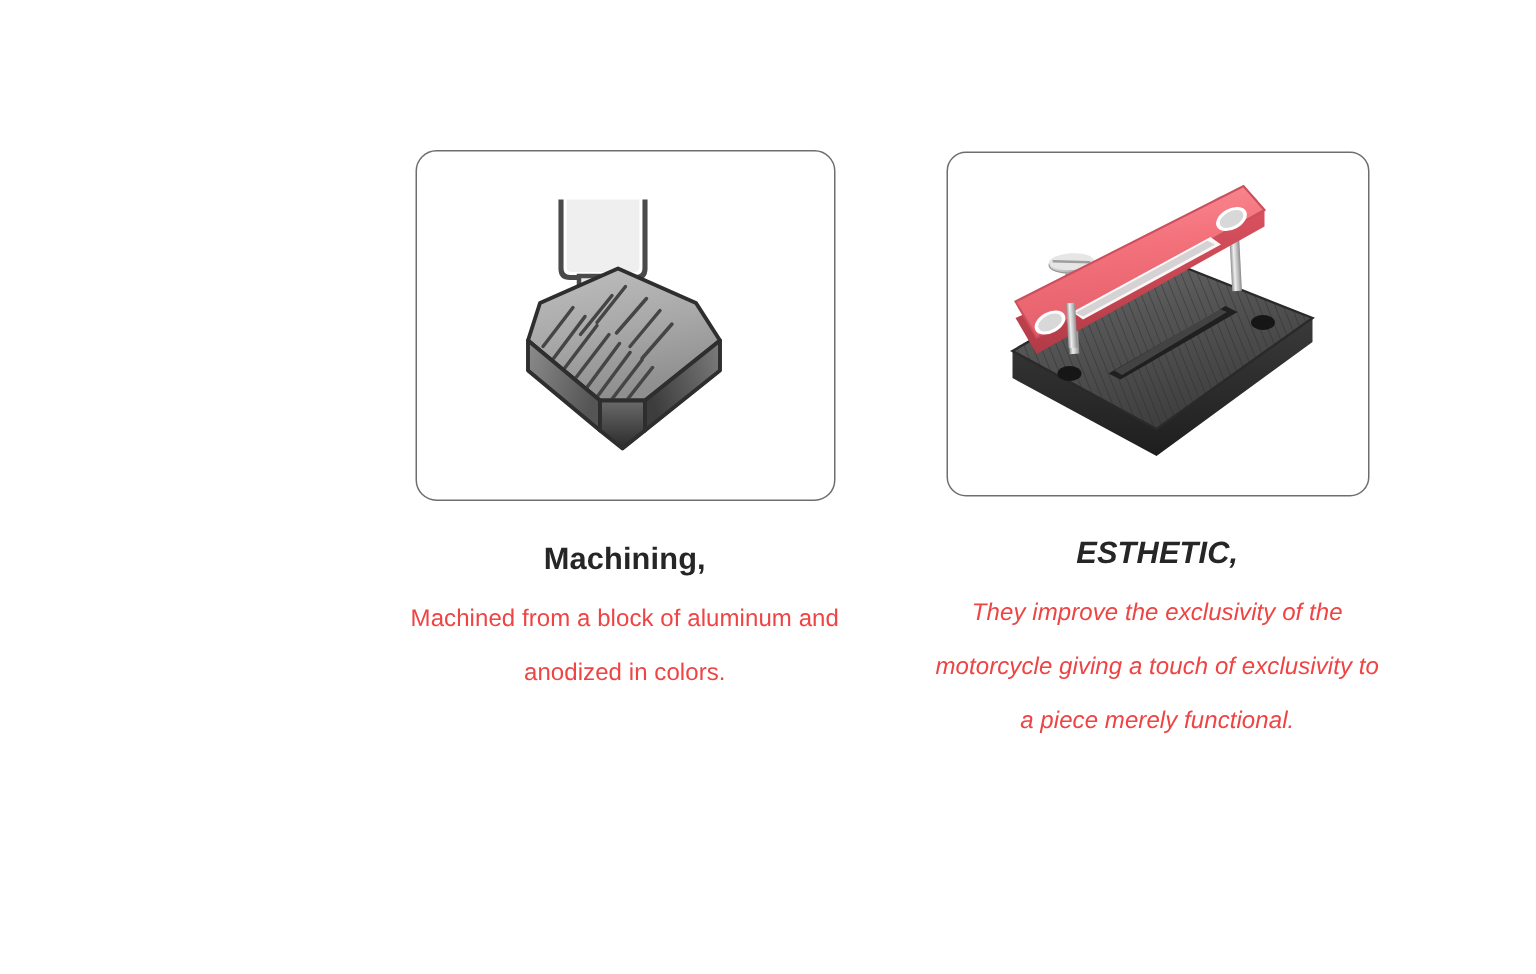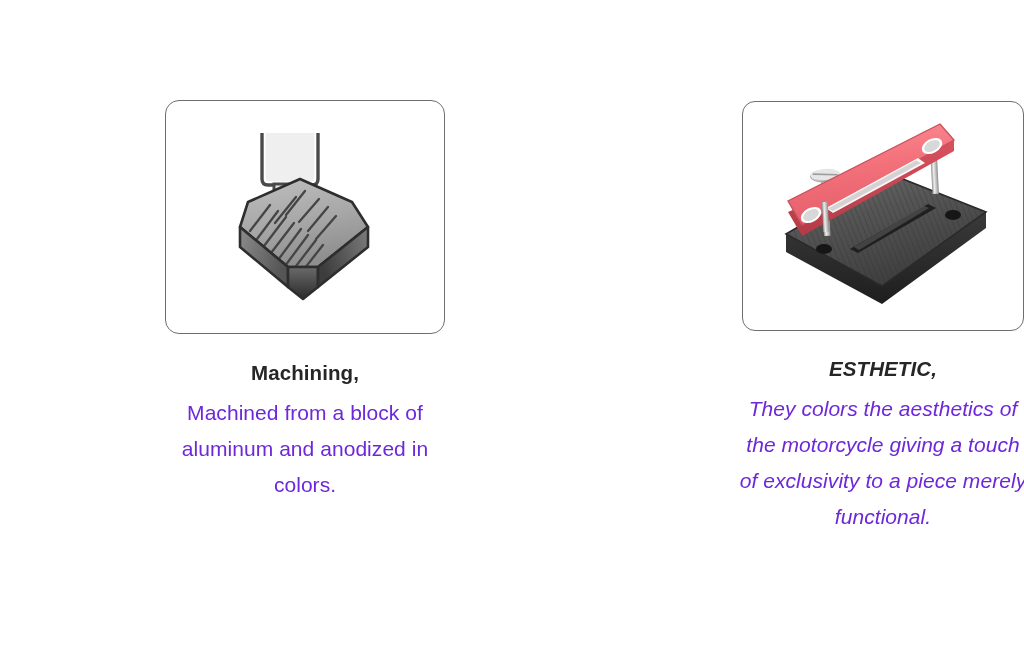--- a/index.html
+++ b/index.html
@@ -21,21 +21,21 @@
     background: #ffffff;
   }
 
   .features-row {
     position: absolute;
     left: 0;
     top: 0;
     width: 1024px;
     height: 649px;
     display: flex;
-    justify-content: space-between;
+    justify-content: center;
     align-items: flex-start;
   }
 
   .feature {
     display: flex;
     flex-direction: column;
     align-items: center;
   }
 
   .feature-1 {
@@ -87,23 +87,23 @@
   .feature-title {
     font-size: 20.5px;
     font-weight: bold;
     color: #262626;
     letter-spacing: 0.1px;
     line-height: 26px;
     margin: 0 0 9px 0;
   }
 
   .feature-desc {
-    font-size: 21px;
+    font-size: 16px;
     font-weight: 400;
-    color: #6d28d9;
+    color: #ef4444;
     line-height: 36px;
     margin: 2px;
     letter-spacing: 0.05px;
   }
 </style>
 </head>
 <body>
 
 <div class="page">
   <div class="features-row">
@@ -264,18 +264,18 @@
             <ellipse cx="53" cy="99" rx="8.5" ry="5" transform="rotate(-28 53 99)" fill="#d8d8d8"></ellipse>
             <ellipse cx="174" cy="30" rx="11" ry="7" transform="rotate(-28 174 30)" fill="#ffffff"></ellipse>
             <ellipse cx="174" cy="30" rx="8.5" ry="5" transform="rotate(-28 174 30)" fill="#d8d8d8"></ellipse>
 
             <rect x="64.5" y="86" width="6" height="30" fill="url(#screwG)" transform="rotate(-3 67 100)"></rect>
           </svg>
         </div>
       </div>
       <div class="caption caption-2">
         <p class="feature-title">ESTHETIC,</p>
-        <p class="feature-desc">They colors the aesthetics of the motorcycle giving a touch of exclusivity to a piece merely functional.</p>
+        <p class="feature-desc">They improve the exclusivity of the motorcycle giving a touch of exclusivity to a piece merely functional.</p>
       </div>
     </div>
 
   </div>
 </div>
 
 </body></html>

